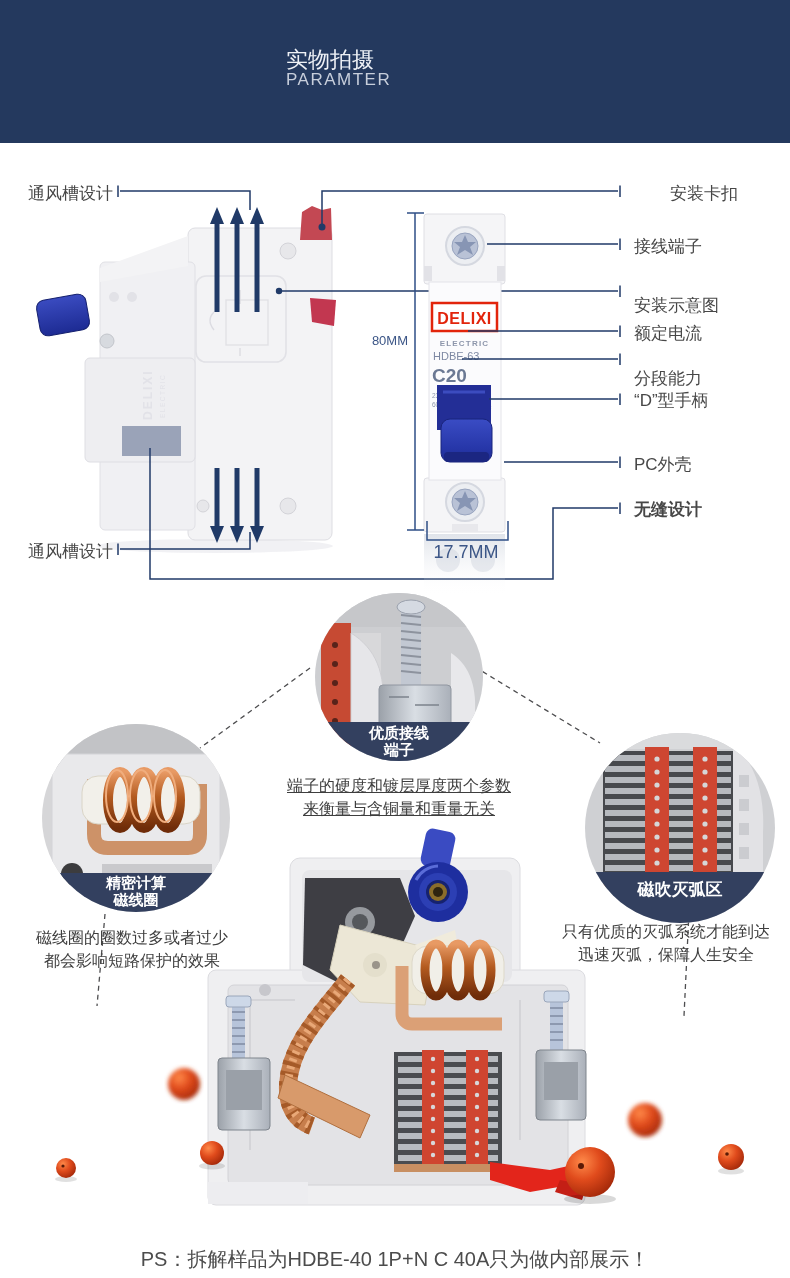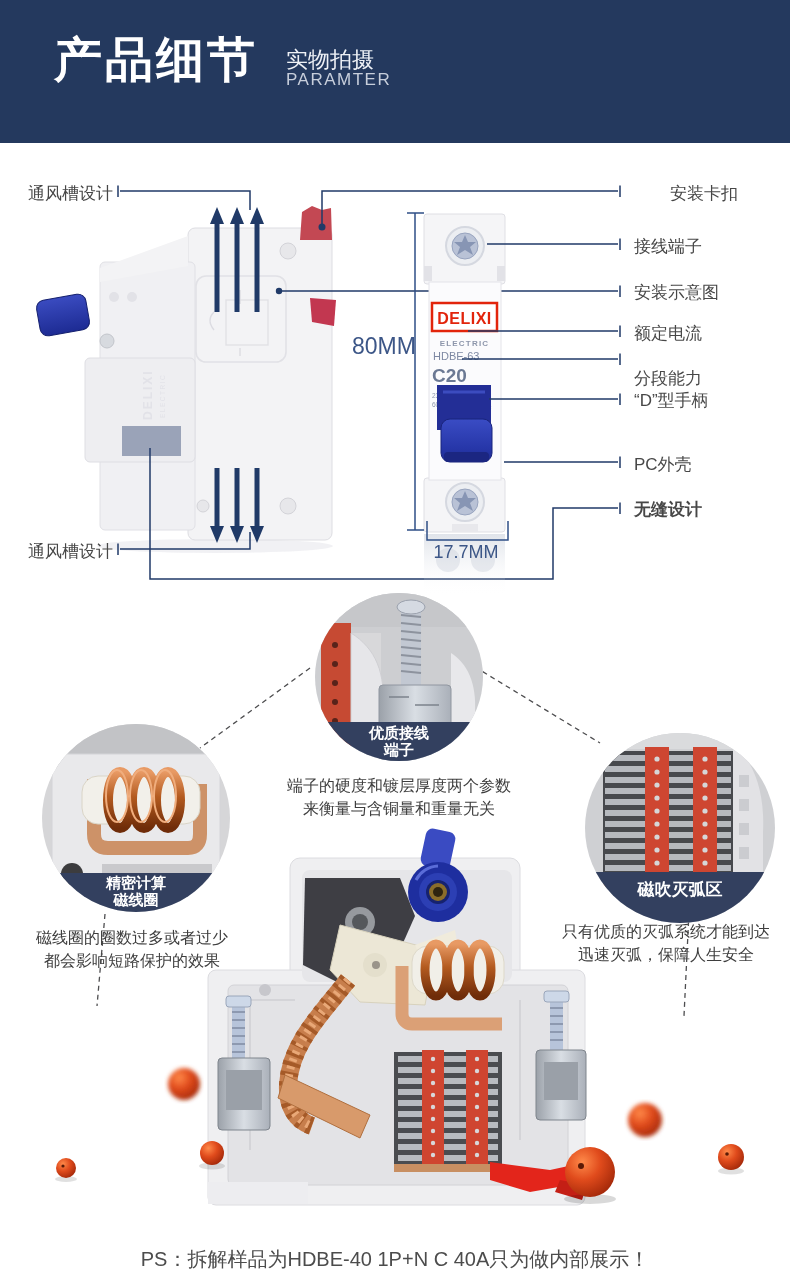--- a/index.html
+++ b/index.html
@@ -33,21 +33,20 @@
   .banner-line-lg { font-size:17px; line-height:19px; }
   .feature-desc { text-align:center; font-size:16px; line-height:23px; color:#3e3e3e; z-index:3; }
   .footnote { left:0; top:1206px; width:790px; text-align:center; font-size:20px; color:#4c4c4c; z-index:3;margin-top:40px; }
 </style>
 </head>
 <body>
 
 <div class="page">
 
   <div class="abs header"></div>
-  <div class="abs header-title">产品细节</div>
   <div class="abs header-sub-cn">实物拍摄</div>
   <div class="abs header-sub-en">PARAMTER</div>
 
   <svg class="abs art" viewBox="0 0 790 1278">
     <defs>
       <linearGradient id="toggleGrad" x1="0" y1="0" x2="0" y2="1">
         <stop offset="0" stop-color="#3a4bc0"></stop>
           <stop offset="1" stop-color="#1d2b93"></stop>
       </linearGradient>
       <linearGradient id="knobGrad" x1="0" y1="0" x2="0" y2="1">
@@ -320,28 +319,28 @@
       <ellipse cx="731" cy="1171" rx="13" ry="3.5" fill="rgba(0,0,0,0.12)"></ellipse>
       <circle cx="731" cy="1157" r="13" fill="url(#ballGrad)"></circle>
       <circle cx="727" cy="1154" r="1.8" fill="#5a1a06"></circle>
     </g>
   </svg>
 
   <div class="abs lbl" style="left:28px; top:182px;">通风槽设计</div>
   <div class="abs lbl" style="left:28px; top:540px;">通风槽设计</div>
   <div class="abs lbl lbl-right" style="top:182px;margin-left:36px;">安装卡扣</div>
   <div class="abs lbl lbl-right" style="top:235px;">接线端子</div>
-  <div class="abs lbl lbl-right" style="top:281px;">安装示意图</div>
+  <div class="abs lbl lbl-right" style="top:294px;">安装示意图</div>
   <div class="abs lbl lbl-right" style="top:322px;">额定电流</div>
   <div class="abs lbl lbl-right" style="top:367px;">分段能力</div>
   <div class="abs lbl lbl-right" style="top:389px;">“D”型手柄</div>
   <div class="abs lbl lbl-right" style="top:453px;">PC外壳</div>
   <div class="abs lbl lbl-right" style="top:498px;font-weight:bold;">无缝设计</div>
 
-  <div class="abs dim" style="left:352px; top:333px; width:56px; text-align:right; font-size:23px;">80MM</div>
+  <div class="abs dim" style="left:352px; top:333px; width:56px; text-align:right; font-size:13px;">80MM</div>
   <div class="abs dim" style="left:422px; top:542px; width:88px; text-align:center;">17.7MM</div>
 
   <div class="abs feature-circle" style="left:315px; top:593px; width:168px; height:168px;">
     <svg width="168" height="168" viewBox="0 0 168 168">
       <rect width="168" height="168" fill="#cdced1"></rect>
       <rect width="168" height="34" fill="#c6c7ca"></rect>
       <rect x="6" y="30" width="30" height="138" fill="#c64a33"></rect>
       <g fill="#58231a">
         <circle cx="20" cy="52" r="3"></circle>
           <circle cx="20" cy="71" r="3"></circle>
@@ -366,21 +365,21 @@
       </g>
       <ellipse cx="96" cy="14" rx="14" ry="7" fill="#d5dae2" stroke="#9aa0ac"></ellipse>
       <rect x="64" y="92" width="72" height="76" rx="4" fill="url(#metalGrad)" stroke="#9096a0"></rect>
       <path d="M74,104 h20 M100,112 h24 M80,130 h30 M104,142 h20" stroke="#7c828c" stroke-width="1.5"></path>
     </svg>
     <div class="circle-banner" style="top:129px; height:39px; padding-top:2px;">
       <div class="banner-line">优质接线</div>
       <div class="banner-line">端子</div>
     </div>
   </div>
-  <div class="abs feature-desc" style="left:219px; top:774px; width:360px;">
+  <div class="abs feature-desc" style="left:219px; top:774px; width:360px;text-decoration:underline;">
     <div>端子的硬度和镀层厚度两个参数</div>
     <div>来衡量与含铜量和重量无关</div>
   </div>
 
   <div class="abs feature-circle" style="left:42px; top:724px; width:188px; height:188px;">
     <svg width="188" height="188" viewBox="0 0 188 188">
       <rect width="188" height="188" fill="#d6d6d8"></rect>
       <polygon points="0,0 188,0 188,30 0,46" fill="#c2c3c6"></polygon>
       <rect x="10" y="30" width="168" height="130" rx="14" fill="#e9e9eb" stroke="#d4d4d8"></rect>
       <path d="M52,55 V110 Q52,124 66,124 H146 Q158,124 158,110 V60" stroke="#cd9268" stroke-width="14" fill="none"></path>

